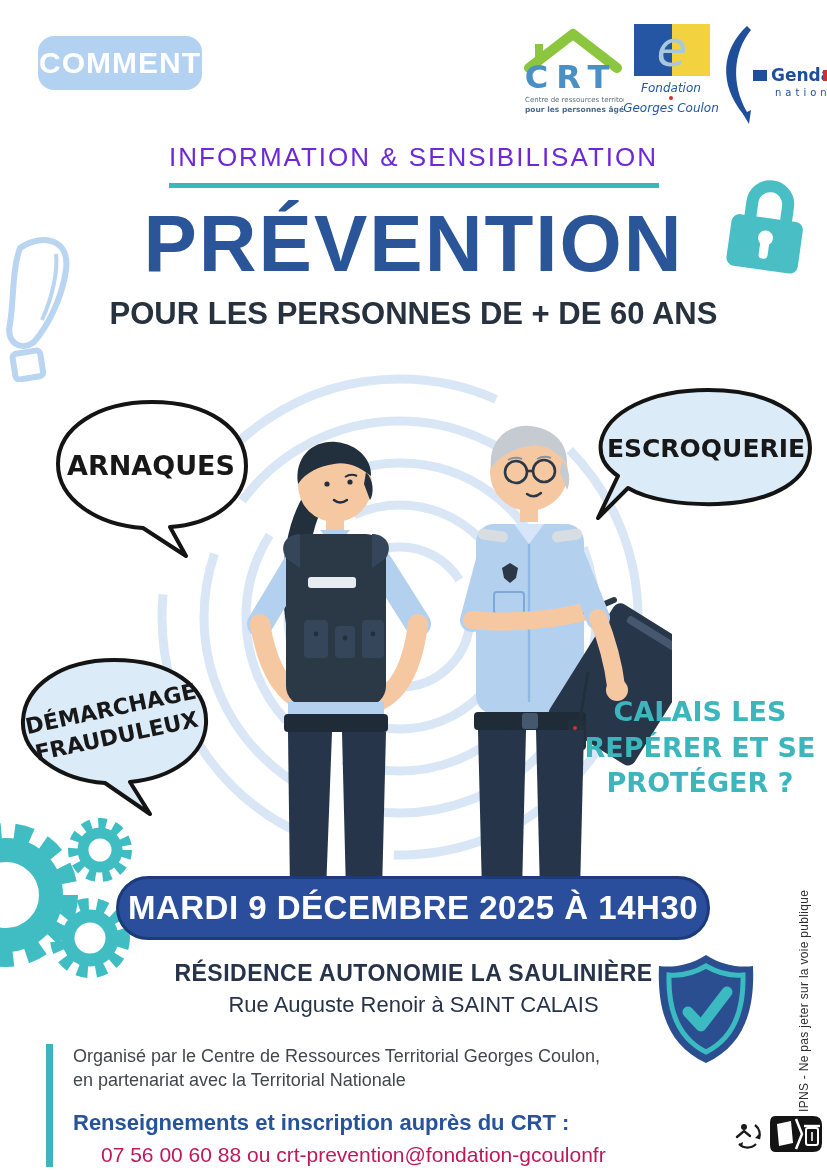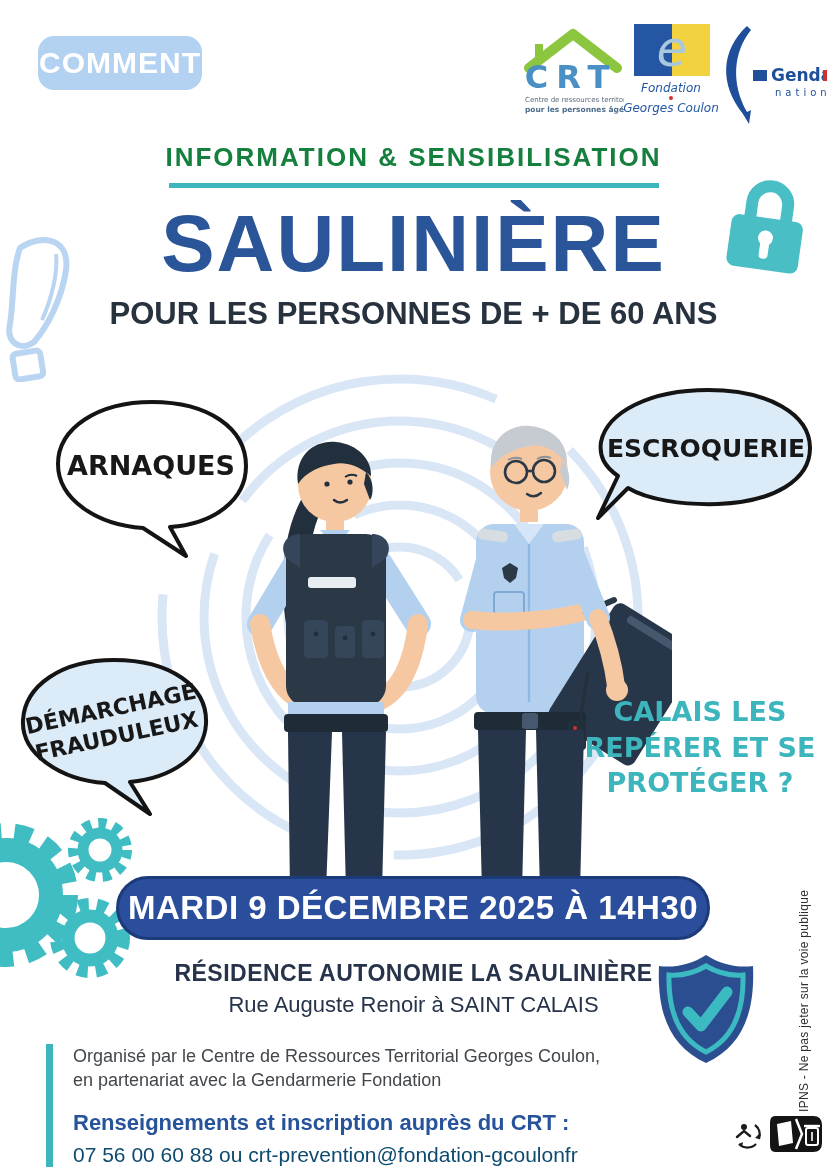--- a/index.html
+++ b/index.html
@@ -15,21 +15,21 @@
 
   
   .logos{position:absolute;left:519px;top:22px;width:330px;height:105px;display:flex;gap:0;}
   .logo{position:relative;}
   .logo-crt{width:105px;height:100px;}
   .logo-fondation{width:95px;height:100px;}
   .logo-gendarmerie{width:120px;height:105px;}
 
   
   .kicker-wrap{position:absolute;left:0;top:142px;width:827px;text-align:center;}
-  .kicker{color:#15803d;font-weight:bold;font-size:26px;letter-spacing:2px;text-align:center;}
+  .kicker{color:#6d28d9;font-weight:normal;font-size:26px;letter-spacing:2px;text-align:center;}
   .kicker-rule{width:490px;height:5px;background:#3db5bd;margin:10px auto 0 auto;}
   .title{position:absolute;left:0;top:198px;width:827px;text-align:center;
     color:#2a5598;font-weight:bold;font-size:80px;letter-spacing:2px;font-family:"Liberation Sans",sans-serif;}
   .subtitle{position:absolute;left:0;top:296px;width:827px;text-align:center;
     color:#27323e;font-weight:600;font-size:31px;}
 
   .lock-icon{position:absolute;left:726px;top:176px;transform:rotate(8deg);}
   .excl-icon{position:absolute;left:-14px;top:232px;}
 
   
@@ -59,21 +59,21 @@
   .address{position:absolute;left:0;top:992px;width:827px;text-align:center;z-index:4;
     color:#26334a;font-weight:500;font-size:22px;}
 
   .shield-icon{position:absolute;left:655px;top:952px;z-index:5;}
 
   
   .footer-block{position:absolute;left:46px;top:1044px;width:620px;z-index:5;
     border-left:7px solid #3db5bd;padding-left:20px;}
   .footer-org{color:#42474c;font-size:18px;line-height:1.35;}
   .footer-contact-heading{color:#27539b;font-weight:bold;font-size:22px;margin-top:17px;}
-  .footer-contact-details{color:#0c4a6e;font-size:21px;margin-top:7px;}
+  .footer-contact-details{color:#be185d;font-size:21px;margin-top:7px;margin-left:28px;}
 
   .ipns-note{position:absolute;left:797px;top:862px;height:250px;z-index:5;
     writing-mode:vertical-rl;transform:rotate(180deg);
     color:#2e2e2e;font-size:12px;letter-spacing:0.3px;}
 
   .print-icons{position:absolute;left:731px;top:1112px;width:92px;height:44px;z-index:5;
     display:flex;align-items:center;gap:4px;}
 </style>
 </head>
 <body>
@@ -113,21 +113,21 @@
         <rect x="104" y="48" width="14" height="11" fill="#d03030"></rect>
         <text x="56" y="74" font-size="10" letter-spacing="4" fill="#1f4e9a">nationale</text>
       </svg>
     </div>
   </div>
 
   <div class="kicker-wrap">
     <div class="kicker">INFORMATION &amp; SENSIBILISATION</div>
     <div class="kicker-rule"></div>
   </div>
-  <div class="title">SAULINIÈRE</div>
+  <div class="title">PRÉVENTION</div>
   <div class="subtitle">POUR LES PERSONNES DE + DE 60 ANS</div>
 
   <div class="lock-icon">
     <svg width="82" height="98" viewBox="0 0 82 98">
       <path d="M 23 46 V 28 a 18 18 0 0 1 36 0 V 46" fill="none" stroke="#49bec5" stroke-width="12" stroke-linecap="round"></path>
       <rect x="5" y="42" width="72" height="52" rx="8" fill="#49bec5"></rect>
       <circle cx="41" cy="62" r="7.5" fill="#ffffff"></circle>
       <rect x="36.5" y="65" width="9" height="18" rx="4" fill="#ffffff"></rect>
     </svg>
   </div>
@@ -310,21 +310,21 @@
   <div class="shield-icon">
     <svg width="102" height="114" viewBox="0 0 102 114">
       <path d="M 51 3 C 66 13 84 16 98 14 C 100 60 88 94 51 111 C 14 94 2 60 4 14 C 18 16 36 13 51 3 Z" fill="#2a4e8f"></path>
       <path d="M 51 14 C 63 21 77 24 88 23 C 89 59 79 86 51 100 C 23 86 13 59 14 23 C 25 24 39 21 51 14 Z" fill="none" stroke="#3bbac1" stroke-width="5"></path>
       <path d="M 33 60 L 46 74 L 72 40" fill="none" stroke="#3bbac1" stroke-width="11" stroke-linecap="round" stroke-linejoin="round"></path>
     </svg>
   </div>
 
   <div class="footer-block">
     <div class="footer-org">Organisé par le Centre de Ressources Territorial Georges Coulon,</div>
-    <div class="footer-org">en partenariat avec la Gendarmerie Fondation</div>
+    <div class="footer-org">en partenariat avec la Territorial Nationale</div>
     <div class="footer-contact-heading">Renseignements et inscription auprès du CRT :</div>
     <div class="footer-contact-details">07 56 00 60 88 ou crt-prevention@fondation-gcoulonfr</div>
   </div>
 
   <div class="ipns-note">IPNS - Ne pas jeter sur la voie publique</div>
 
   <div class="print-icons">
     <svg width="34" height="34" viewBox="0 0 34 34">
       <circle cx="13" cy="10" r="3" fill="#1a1a1a"></circle>
       <path d="M 6 20 L 13 14 L 19 19" fill="none" stroke="#1a1a1a" stroke-width="2.4" stroke-linecap="round"></path>

